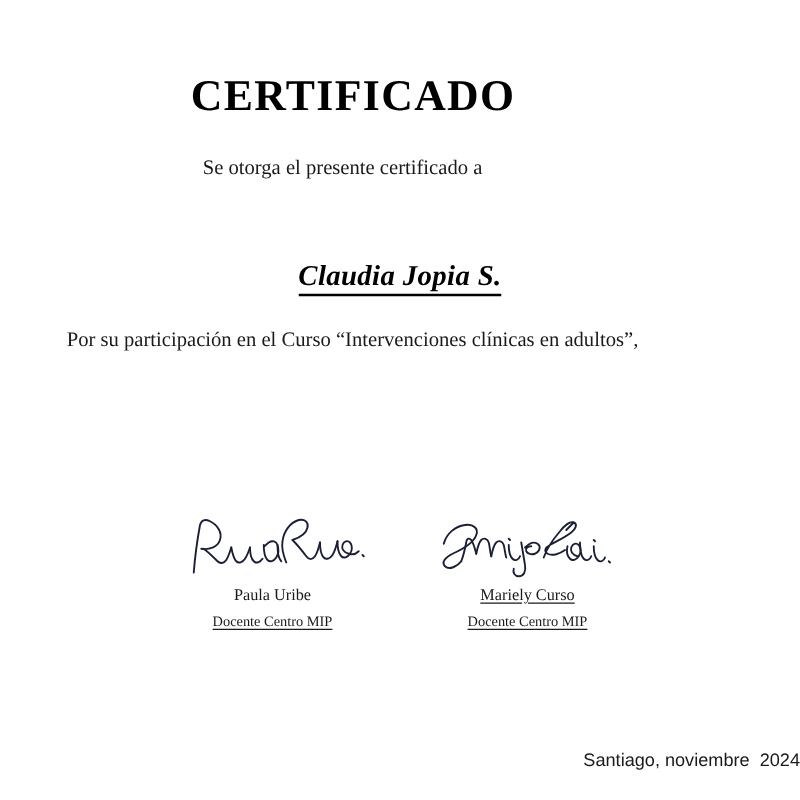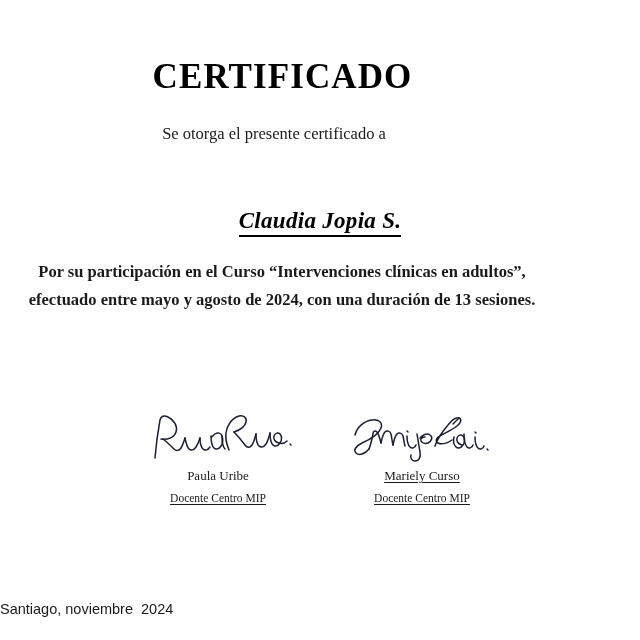--- a/index.html
+++ b/index.html
@@ -72,21 +72,20 @@
 
   
   .body-text {
     position: absolute;
     top: 258px;
     left: 0;
     width: 564px;
     text-align: center;
     font-size: 16.5px;
     color: #1a1a1a;
-    font-weight: bold;
   }
   .body-text .line {
     display: block;
     line-height: 28px;
   }
 
   
   .signatures {
     position: absolute;
     top: 408px;
@@ -130,21 +129,21 @@
     text-decoration: underline;
     text-underline-offset: 2px;
   }
 
   
   .footer {
     position: absolute;
     top: 601px;
     left: 0;
     width: 640px;
-    text-align: left;
+    text-align: right;
     font-family: "Liberation Sans", sans-serif;
     font-size: 14.5px;
     color: #1a1a1a;
     white-space: pre;
   }
 </style>
 </head>
 <body>
 
 <div class="certificate">
@@ -152,21 +151,20 @@
   <div class="title">CERTIFICADO</div>
 
   <div class="award-line">Se otorga el presente certificado a</div>
 
   <div class="recipient-wrap">
     <span class="recipient">Claudia Jopia S.</span>
   </div>
 
   <div class="body-text">
     <span class="line">Por su participación en el Curso “Intervenciones clínicas en adultos”,</span>
-    <span class="line">efectuado entre mayo y agosto de 2024, con una duración de 13 sesiones.</span>
   </div>
 
   <div class="signatures">
 
     <div class="sig-block left">
       <div class="sig-ink">
         <svg width="150" height="52" viewBox="0 0 150 52" fill="none" stroke="#1b1f33" stroke-width="1.5" stroke-linecap="round" stroke-linejoin="round">
           <path d="M12 46 C13 33, 15 19, 17 8 C18 4, 21 3, 25 5 C31 8, 35 14, 33 20 C31 26, 24 28, 18 27"></path>
           <path d="M20 27 C24 30, 28 34, 31 37 C33 39, 36 39, 38 36 C40 33, 41 29, 42 26"></path>
           <path d="M42 26 C43 31, 44 35, 46 37 C48 39, 51 38, 53 35 C55 32, 56 29, 57 26"></path>

